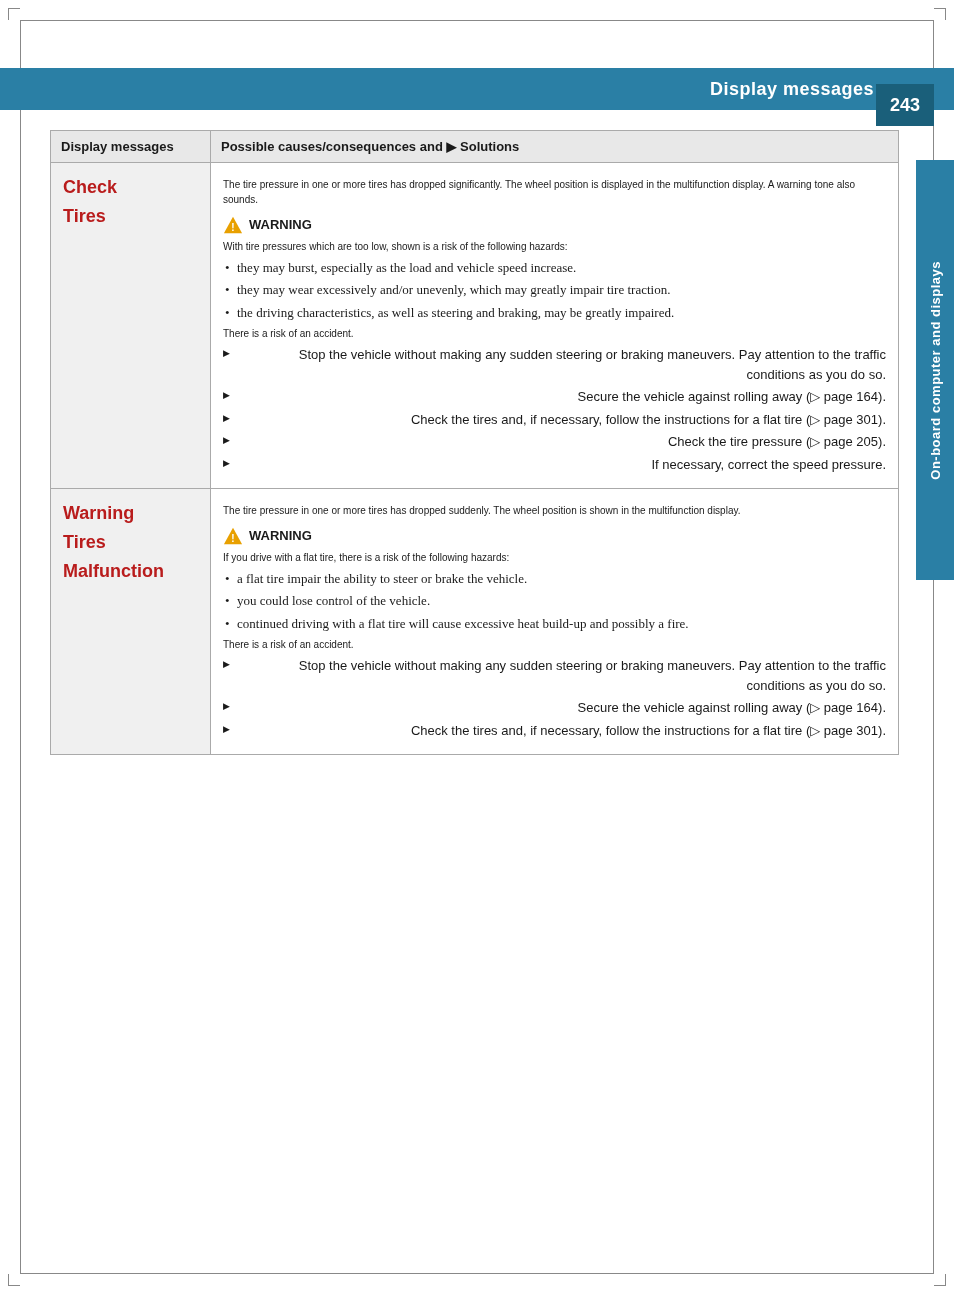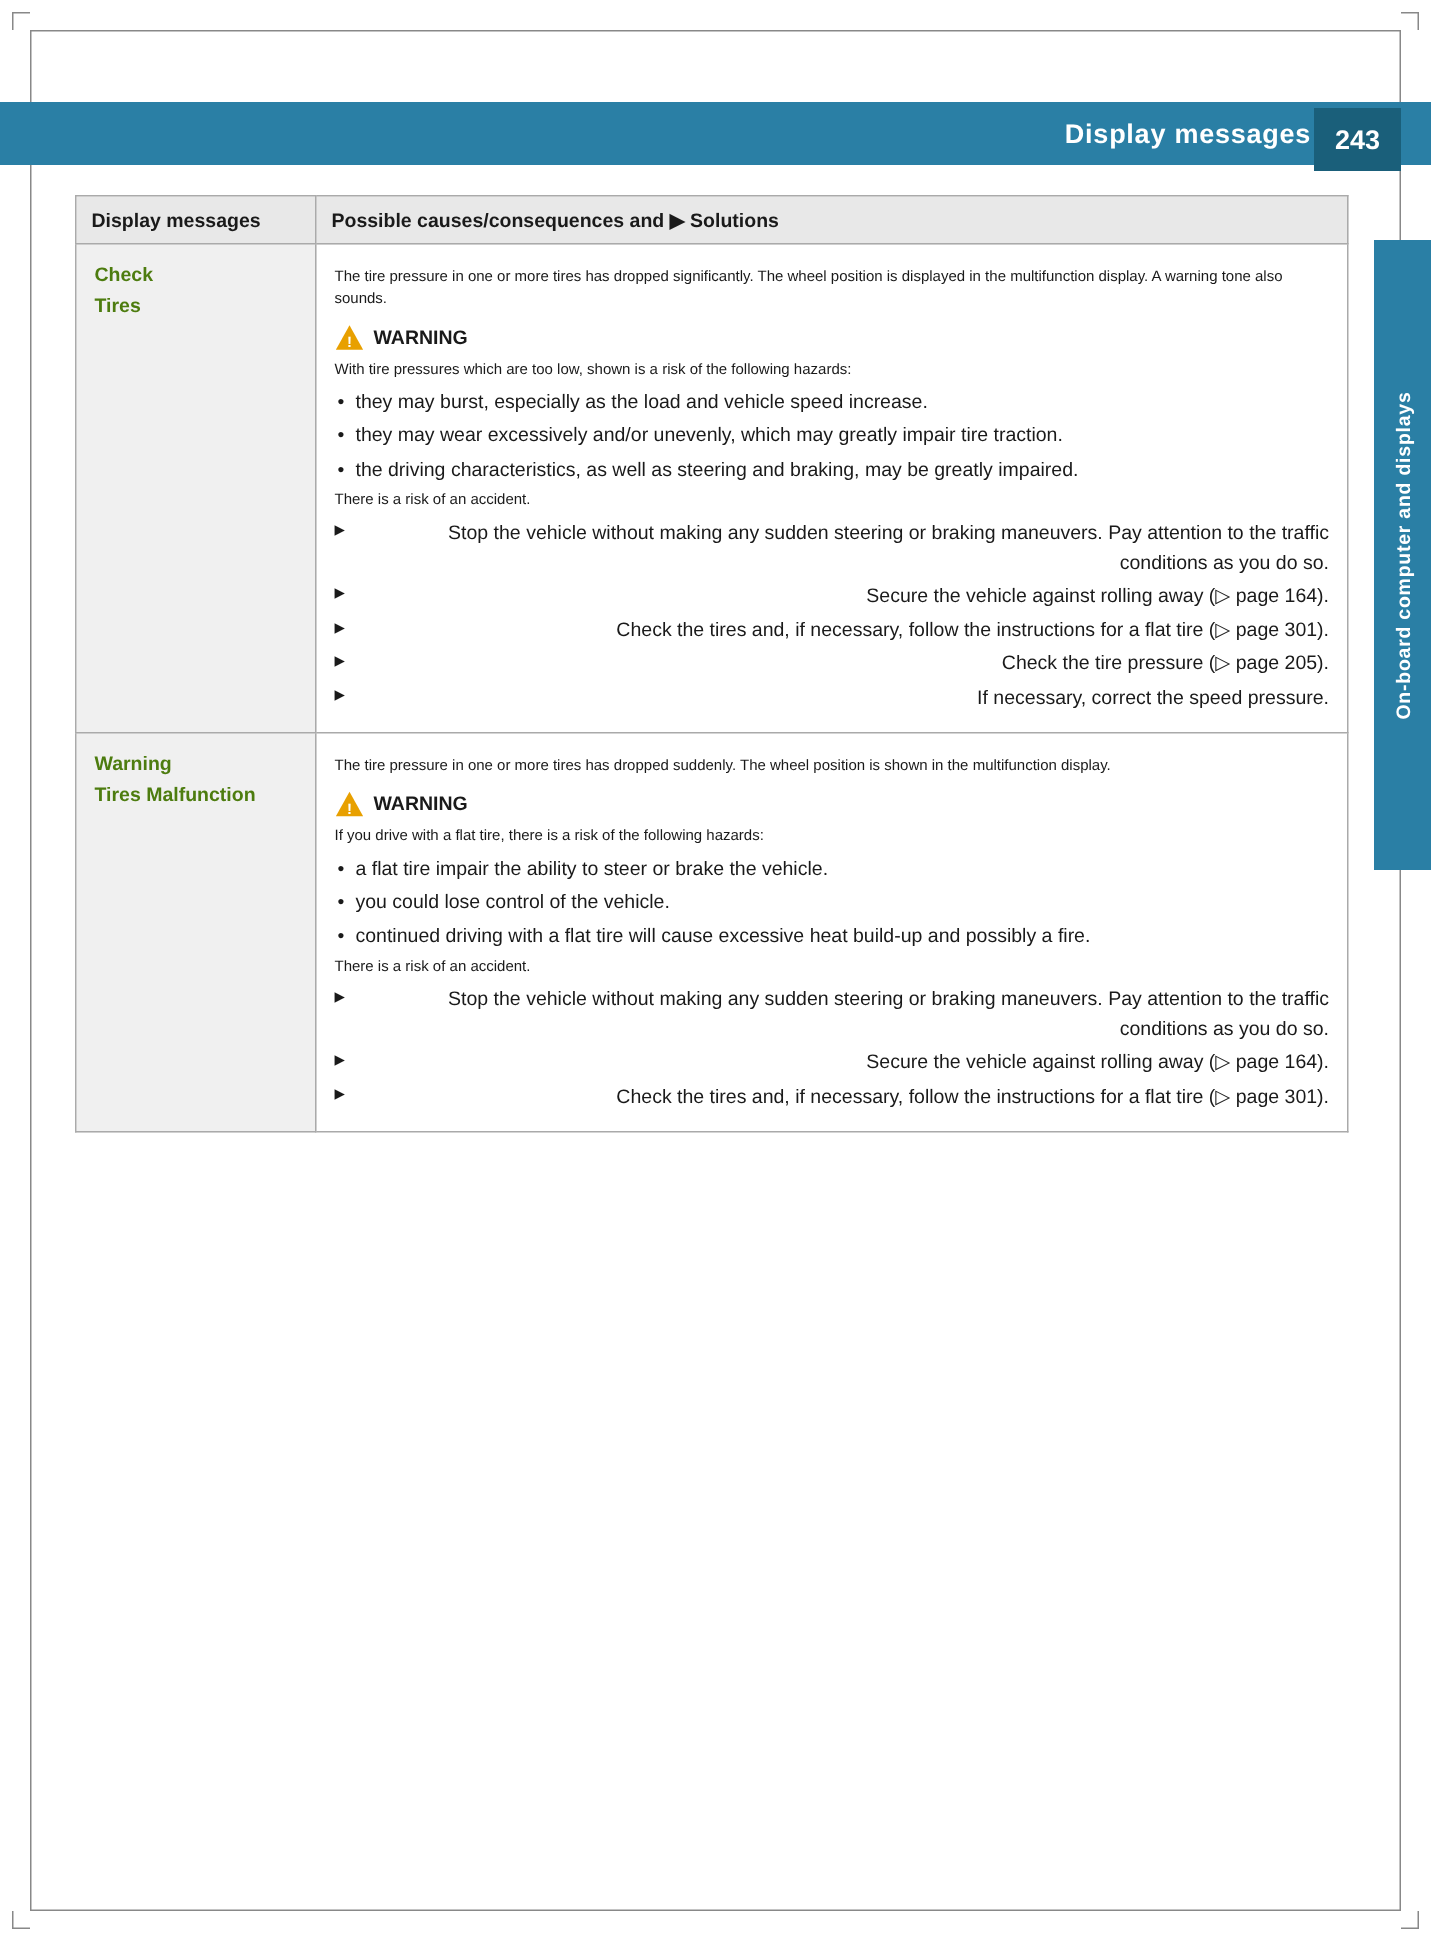--- a/index.html
+++ b/index.html
@@ -45,21 +45,21 @@
     .header-title {
       color: #ffffff;
       font-size: 18px;
       font-weight: bold;
       letter-spacing: 0.5px;
     }
 
     .header-page-num {
       position: absolute;
       right: 20px;
-      top: 72px;
+      top: 84px;
       width: 58px;
       height: 42px;
       background: #1a5f7a;
       display: flex;
       align-items: center;
       justify-content: center;
       color: #ffffff;
       font-size: 18px;
       font-weight: bold;
     }
@@ -123,23 +123,23 @@
       font-size: 13px;
       line-height: 1.5;
     }
 
     .data-table td:first-child {
       width: 160px;
       background: #f0f0f0;
     }
 
     .display-msg-label {
-      color: #4d7c0f;
-      font-weight: bold;
-      font-size: 13px;
+      color: #b91c1c;
+      font-weight: bold;
+      font-size: 18px;
       line-height: 1.6;
     }
 
     .warning-box {
       display: flex;
       align-items: center;
       gap: 6px;
       margin: 8px 0 4px 0;
     }
 
@@ -153,20 +153,21 @@
 
     .warning-label {
       font-weight: bold;
       font-size: 13px;
       color: #1a1a1a;
     }
 
     .bullet-list {
       list-style: none;
       margin: 4px 0 4px 0;
+      font-family: Liberation Serif, serif;
     }
 
     .bullet-list li {
       position: relative;
       padding-left: 14px;
       margin-bottom: 3px;
       font-size: 13px;
       line-height: 1.5;
     }
 

